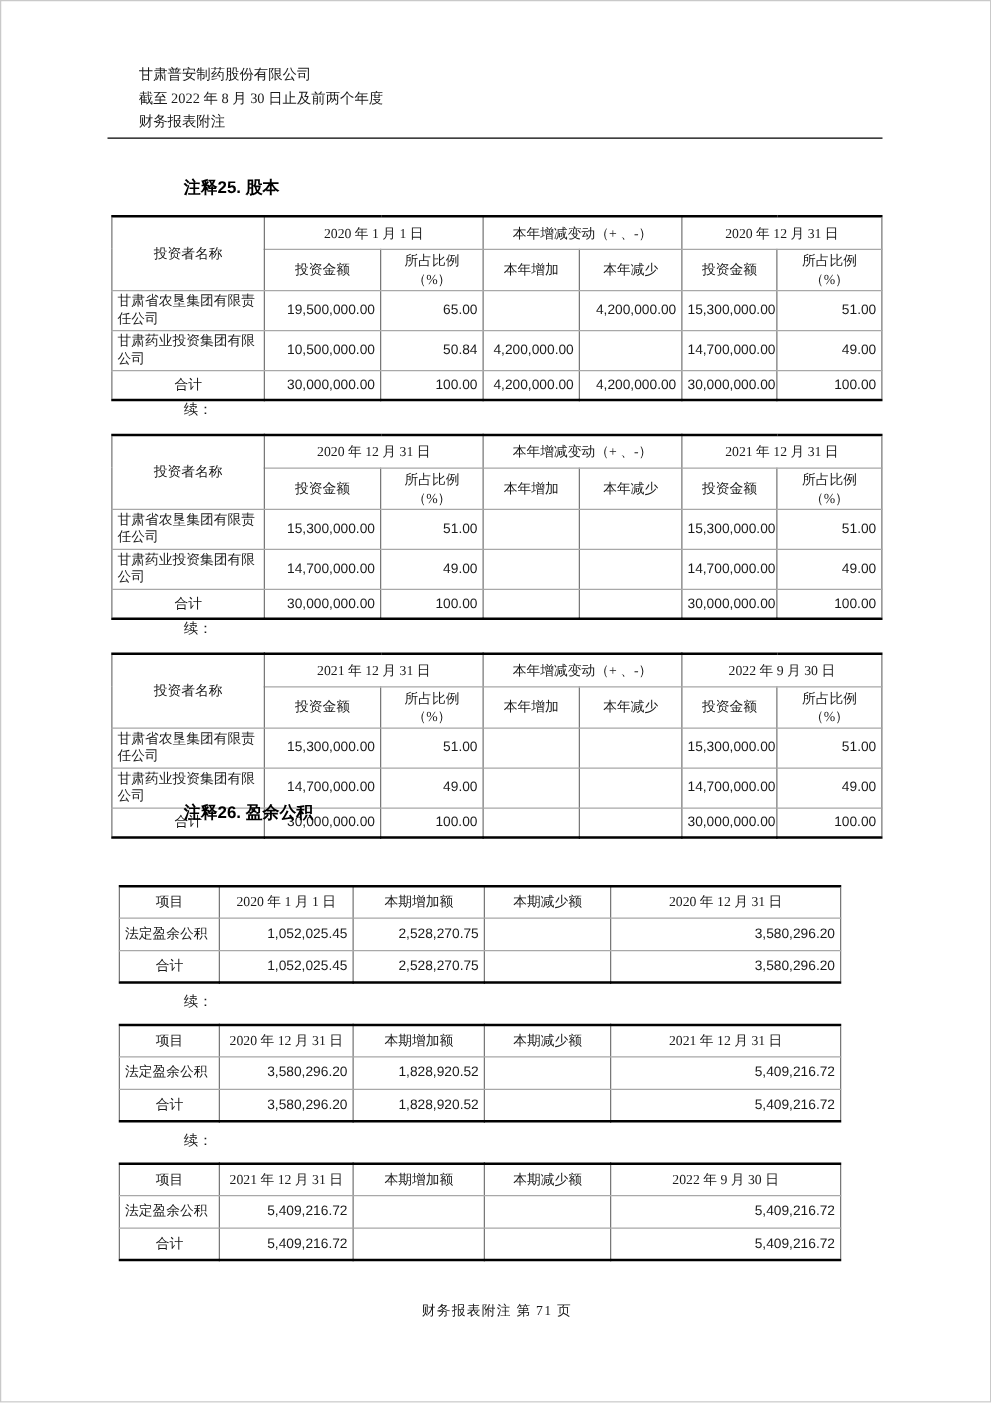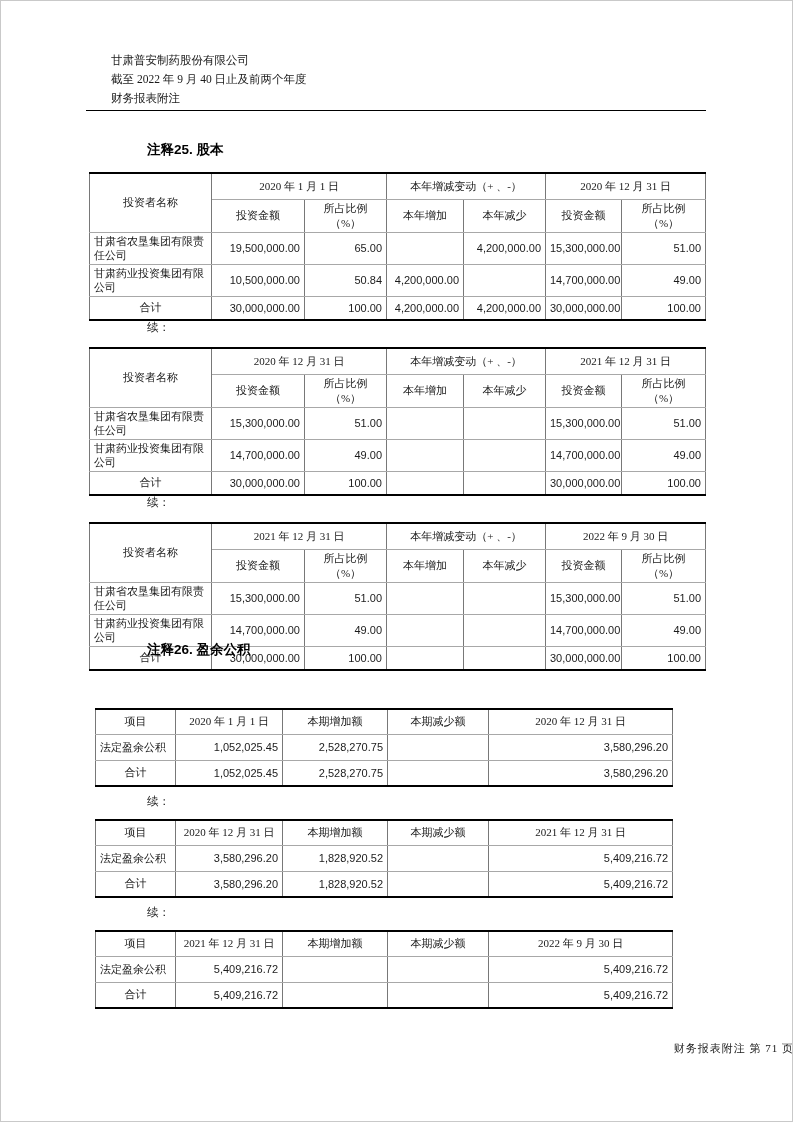--- a/index.html
+++ b/index.html
@@ -25,30 +25,30 @@
     font-weight:normal; font-size:11px; color:#1a1a1a;
     padding:1px 4px; overflow:hidden; vertical-align:middle;
   }
   .ctr { text-align:center; }
   .num { text-align:right; font-family:"Liberation Sans","DejaVu Sans",sans-serif; font-size:10.5px; }
   .name-cell { text-align:left; padding:1px 3px; line-height:14px; }
   .h26 { height:26px; } .h32 { height:32px;margin-left:36px; }
   .h24 { height:24px; } .h25 { height:25px; }
   .share-tbl { left:88px; width:616px; }
   .surplus-tbl { left:94px; width:577px; }
-  .doc-footer { position:absolute; left:0; top:1040px; width:793px; text-align:right; font-size:11px; color:#1a1a1a; letter-spacing:1px;font-family:Liberation Serif, serif; }
+  .doc-footer { position:absolute; left:0; top:1040px; width:793px; text-align:center; font-size:11px; color:#1a1a1a; letter-spacing:1px;font-family:Liberation Serif, serif; }
 </style>
 </head>
 <body>
 
 <div class="page">
 
   <div class="doc-header">
     <div>甘肃普安制药股份有限公司</div>
-    <div>截至 2022 年 9 月 40 日止及前两个年度</div>
+    <div>截至 2022 年 8 月 30 日止及前两个年度</div>
     <div>财务报表附注</div>
   </div>
   <div class="top-rule"></div>
 
   <div class="section-title" style="top:140px;">注释25. 股本</div>
 
   <table class="note-table share-tbl" style="top:171px;">
     <colgroup>
         <col style="width:122px">
         <col style="width:93px">

